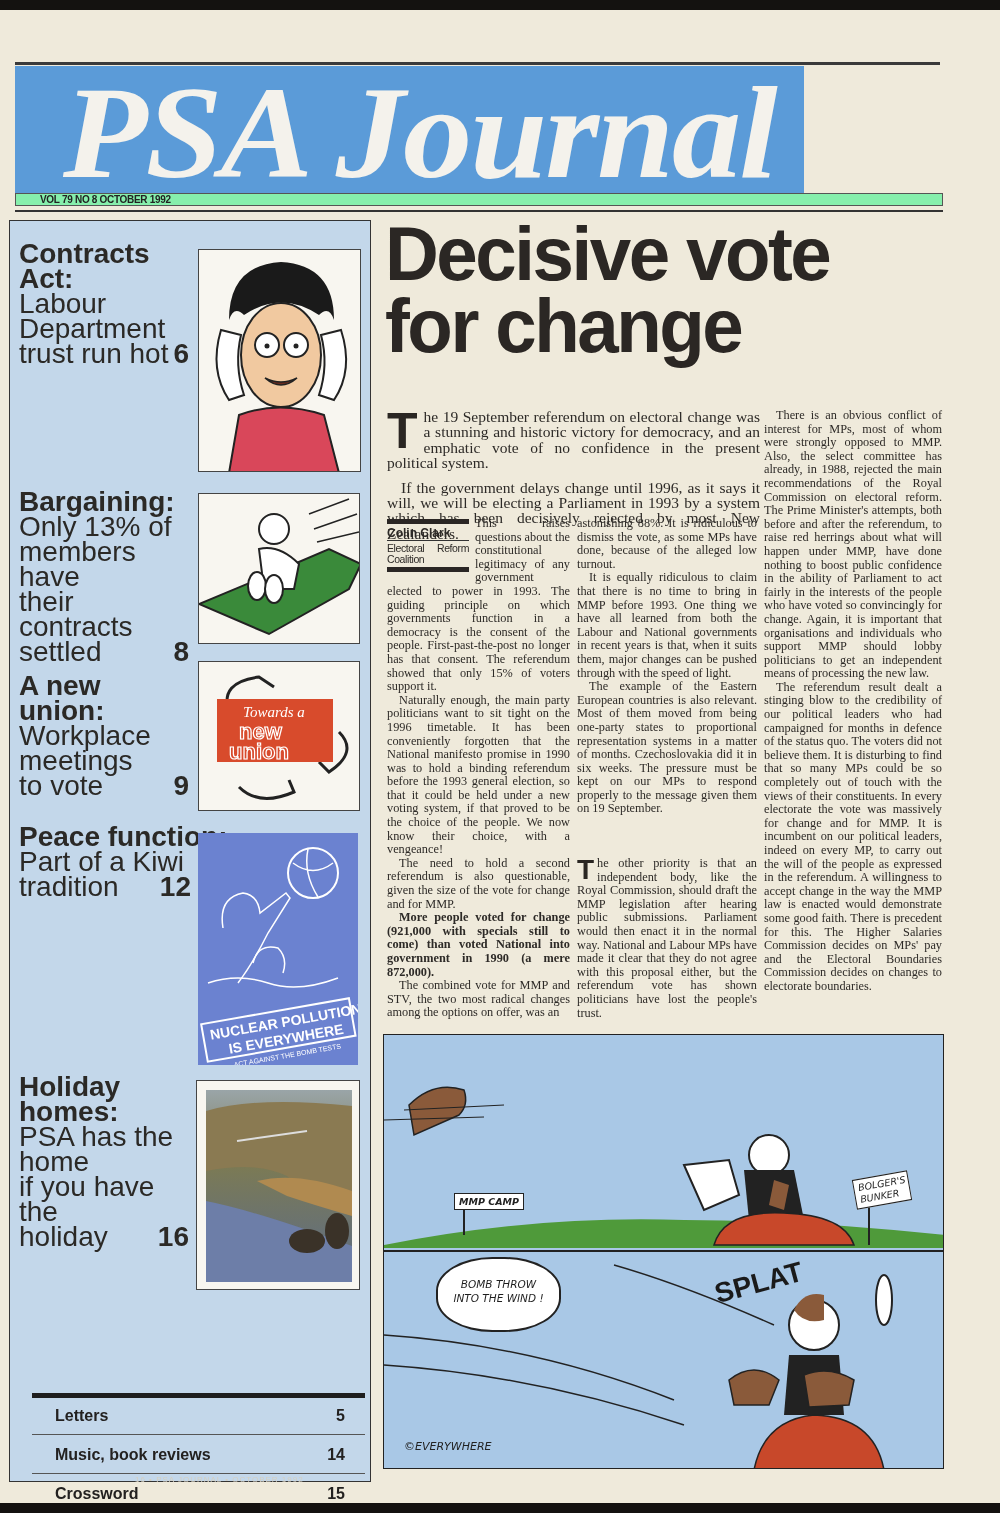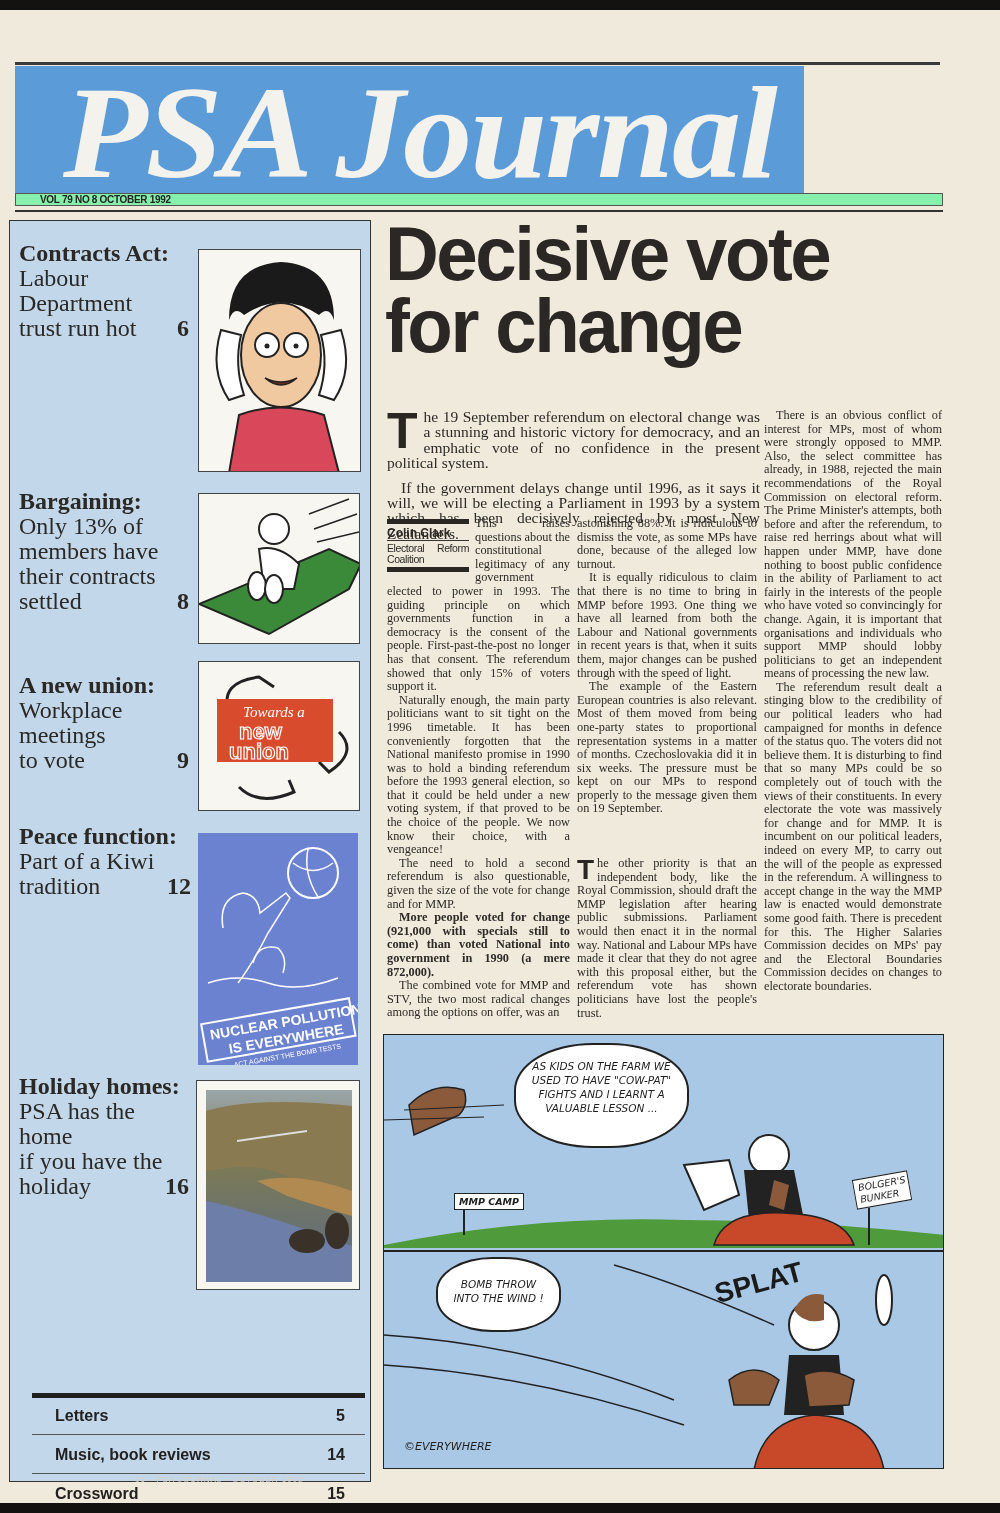--- a/index.html
+++ b/index.html
@@ -5,21 +5,21 @@
 *{box-sizing:border-box;margin:0;padding:0}
 body{width:1000px;height:1513px;background:#efeadb;position:relative;overflow:hidden;font-family:"Liberation Serif",serif;color:#2a2622}
 .topbar{position:absolute;left:0;top:0;width:1000px;height:10px;background:#141210}
 .botbar{position:absolute;left:0;bottom:0;width:1000px;height:10px;background:#141210}
 .rule-top{position:absolute;left:15px;top:62px;width:925px;height:3px;background:#3a3a3a}
 .masthead{position:absolute;left:15px;top:66px;width:789px;height:128px;background:#5b9bd8;overflow:hidden}
 .masthead-title{position:absolute;left:48px;top:-10px;font-family:"Liberation Serif",serif;font-style:italic;font-weight:bold;font-size:132px;color:#f4f2ec;letter-spacing:-2px;transform:scaleX(1.05);transform-origin:left;white-space:nowrap}
 .volbar{position:absolute;left:15px;top:193px;width:928px;height:13px;background:#86efac;border:1px solid #555;font-family:"Liberation Sans",sans-serif;font-weight:bold;font-size:10px;line-height:11px;padding-left:24px;color:#222;letter-spacing:-0.3px}
 .rule-2{position:absolute;left:15px;top:210px;width:928px;height:2px;background:#333}
 .sidebar{position:absolute;left:9px;top:220px;width:362px;height:1262px;background:#c3d7ea;border:1.5px solid #333}
-.item{position:absolute;left:9px;width:170px;font-family:Liberation Serif, serif;font-size:24px;line-height:25px;color:#2b2926}
+.item{position:absolute;left:9px;width:170px;font-family:Liberation Sans, sans-serif;font-size:28px;line-height:25px;color:#2b2926}
 .item .head{font-weight:bold}
 .item .pg{position:absolute;right:0;font-weight:bold}
 .pic{position:absolute;border:1.5px solid #444;background:#f8f6f0;overflow:hidden}
 .toc{position:absolute;left:22px;width:330px;font-family:"Liberation Sans",sans-serif;font-weight:bold;font-size:16px}
 .toc-thick{position:absolute;left:22px;width:333px;height:5px;background:#1e1e1e}
 .toc-row{position:absolute;left:45px;width:290px;height:30px;line-height:30px;color:#232120}
 .toc-row .num{position:absolute;right:0}
 .toc-thin{position:absolute;left:22px;width:333px;height:1px;background:#555}
 .headline{position:absolute;left:385px;top:218px;font-family:"Liberation Sans",sans-serif;font-weight:900;font-size:76px;line-height:72px;color:#2b2724;letter-spacing:-2.5px;transform:scaleX(0.98);transform-origin:left}
 .body-text{font-family:"Liberation Serif",serif;font-size:12.3px;line-height:13.6px;color:#2d2a27;text-align:justify}
@@ -229,21 +229,20 @@
 
     <path d="M0 330 Q150 340 300 390 M0 300 Q150 310 290 365 M230 230 Q300 250 390 290" fill="none" stroke="#222" stroke-width="1.5"></path>
     <circle cx="430" cy="290" r="25" fill="#fff" stroke="#222" stroke-width="2"></circle>
     <path d="M410 275 Q420 255 440 260 L440 285 Q420 290 410 275 Z" fill="#8a5a3a"></path>
     <path d="M405 320 L455 320 L460 380 L400 380 Z" fill="#222"></path>
     <path d="M345 345 Q370 325 395 345 L385 370 L350 370 Z" fill="#8a5a3a" stroke="#222" stroke-width="1.5"></path>
     <path d="M420 340 Q445 330 470 345 L465 370 L425 372 Z" fill="#8a5a3a" stroke="#222" stroke-width="1.5"></path>
     <path d="M370 435 Q380 385 430 380 Q490 382 500 435 Z" fill="#c8482a" stroke="#222" stroke-width="1.5"></path>
     <ellipse cx="500" cy="265" rx="8" ry="25" fill="#fff" stroke="#222" stroke-width="2"></ellipse>
   </svg>
-  <div class="bubble" style="left:130px;top:8px;width:175px;height:105px;padding-top:14px">AS KIDS ON THE FARM WE USED TO HAVE "COW-PAT" FIGHTS AND I LEARNT A VALUABLE LESSON ...</div>
   <div class="sign" style="left:70px;top:158px;font-weight:bold">MMP CAMP</div>
   <div class="sign" style="left:470px;top:140px;width:56px;transform:rotate(-10deg);line-height:12px">BOLGER'S BUNKER</div>
   <div class="divider"></div>
   <div class="bubble" style="left:52px;top:222px;width:125px;height:75px;padding-top:18px">BOMB THROW INTO THE WIND !</div>
   <div style="position:absolute;left:330px;top:232px;font-family:'Liberation Sans',sans-serif;font-weight:900;font-size:28px;color:#1a1a1a;transform:rotate(-15deg)">SPLAT</div>
   <div style="position:absolute;left:20px;top:405px;font-family:'DejaVu Sans',sans-serif;font-style:italic;font-size:11px;color:#222">©EVERYWHERE</div>
 </div>
 
 <div class="footer">16 • PSA JOURNAL • OCTOBER 1992</div>
 <div class="botbar"></div>

